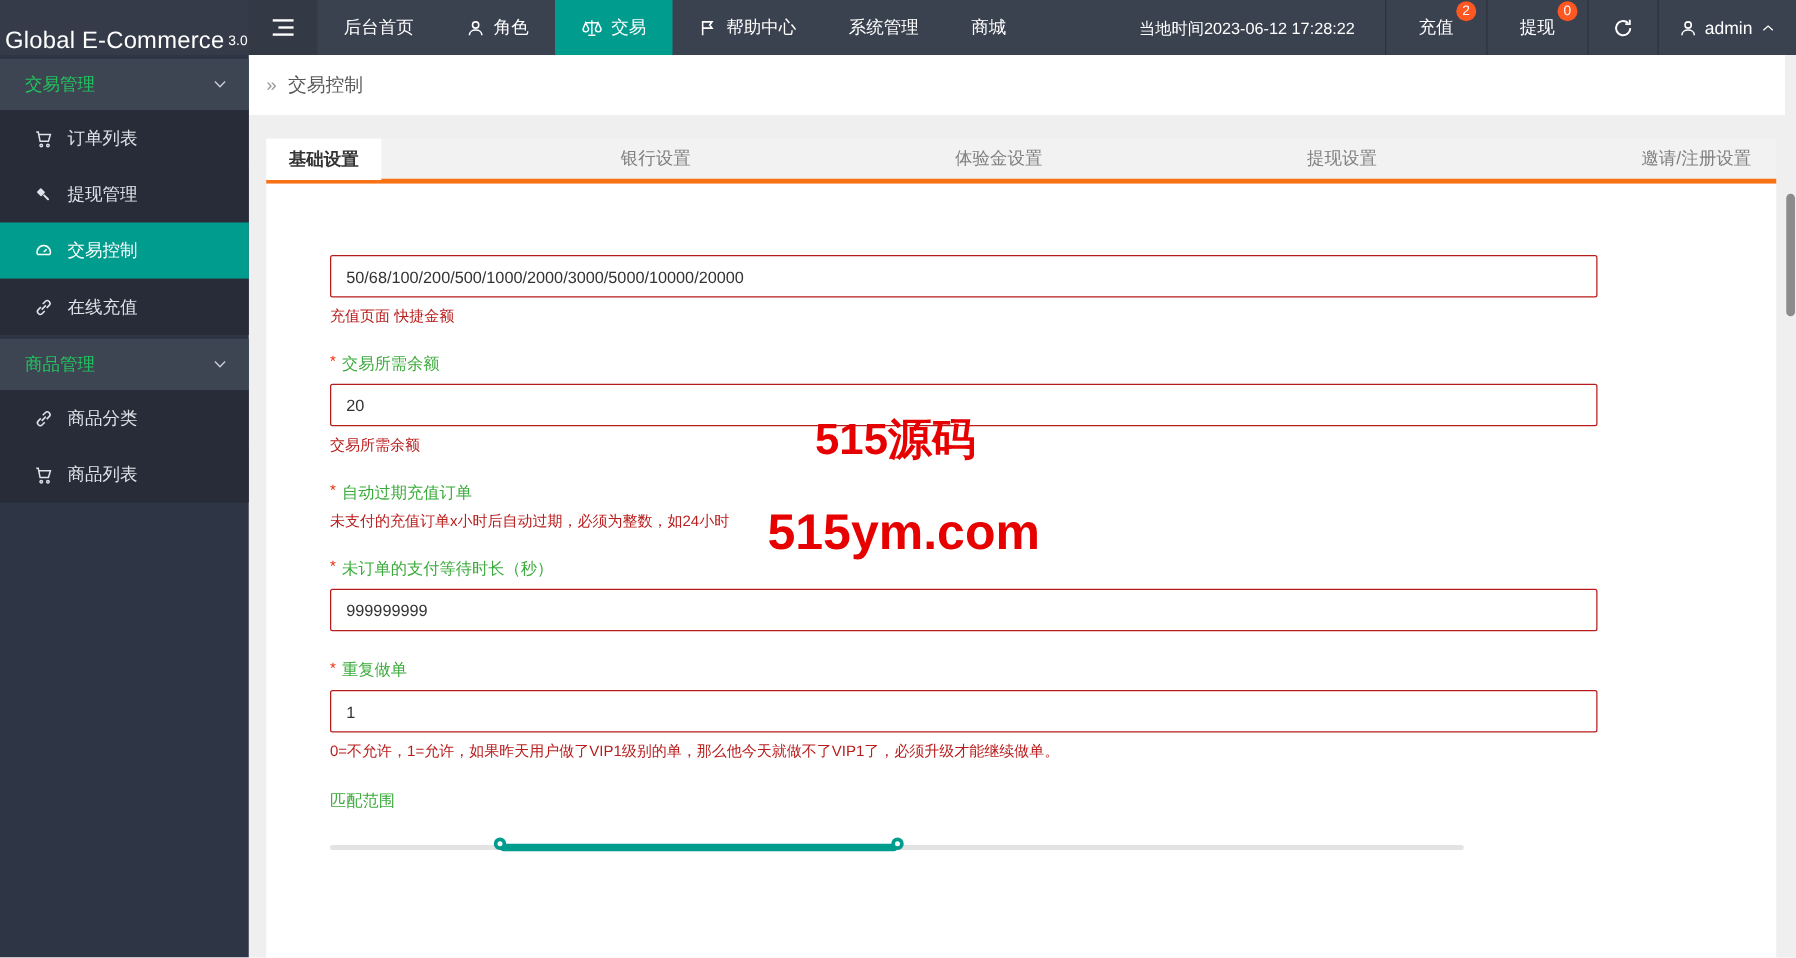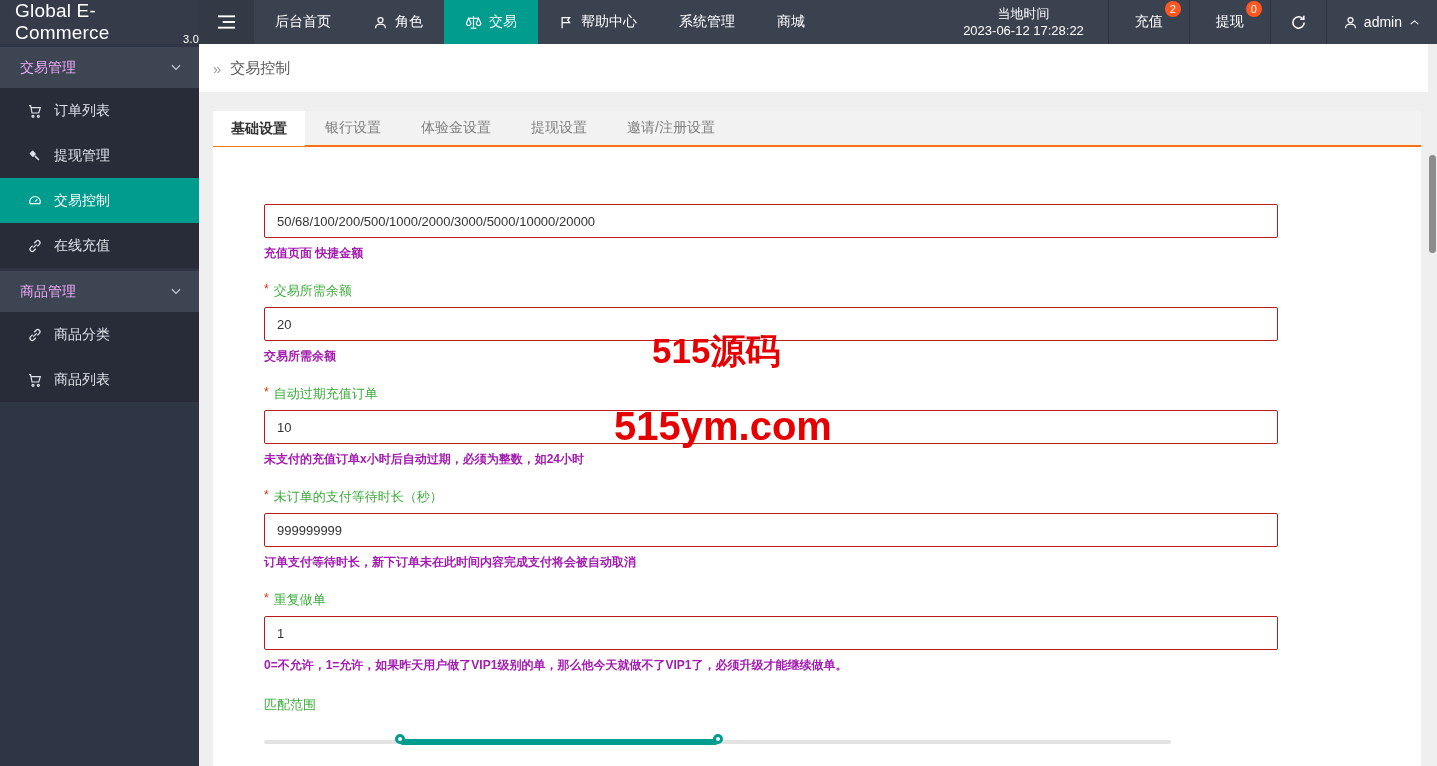--- a/index.html
+++ b/index.html
@@ -9,92 +9,93 @@
     background:#efefef; color:#333; position:relative;
   }
   svg { display:block; }
 
   
   .navbar {
     position:absolute; top:0; left:0; right:0; height:44px;
     background:#3a414f; color:#fff; display:flex; align-items:stretch; z-index:30;
   }
   .logo {
-    width:199px; background:#353b48; display:flex; align-items:flex-start;
-    padding-left:15px; font-size:19px; font-weight:500; letter-spacing:.2px; flex:none;
+    width:199px; background:#353b48; display:flex; align-items:flex-end;
+    padding-left:4px; font-size:19px; font-weight:500; letter-spacing:.2px; flex:none;
   }
   .logo sup { font-size:11px; margin-left:3px; position:relative; top:-5px; font-weight:400;margin-top:38px; }
   .nav-item {
     display:flex; align-items:center; gap:7px; padding:16px 21px;
     font-size:14px; cursor:pointer; position:relative; white-space:nowrap;
   }
   .nav-item.hamburger { background:#333945; padding:0 19px; }
   .nav-item.active { background:#009c8d; }
   .nav-right { margin-left:auto; display:flex; align-items:stretch; }
   .time-block {
-    display:flex; flex-direction:column; justify-content:center; align-items:center;
+    display:flex; flex-direction:row; justify-content:center; align-items:center;
     padding:0 24px; font-size:13px; line-height:17px;
   }
   .nav-sep { border-left:1px solid rgba(0,0,0,.22); }
   .badge-item { padding:0 26px; }
   .badge {
     position:absolute; top:1px; right:8px; min-width:16px; height:16px;
     background:#ff5722; border-radius:9px; color:#fff; font-size:11px;
     line-height:16px; text-align:center; padding:0 4px;
   }
   .user-item { padding:0 16px; gap:6px; }
 
   
   .sidebar {
     position:absolute; top:44px; left:0; bottom:0; width:199px;
     background:#2e3544; z-index:20;
   }
   .side-group {
-    height:41px; background:#3d4452; color:#f0abfc; display:flex; align-items:center;
+    height:41px; background:#3d4452; color:#22c55e; display:flex; align-items:center;
     padding:0 20px; font-size:14px; position:relative; cursor:pointer; margin-top:3px;
   }
   .side-group:first-child { margin-top:3px; }
   .side-group .chev { position:absolute; right:16px; top:13px; }
   .side-item {
     height:45px; background:#272c38; color:#dfe2e8; display:flex; align-items:center;
     gap:11px; padding-left:27px; font-size:14px; cursor:pointer;
   }
   .side-item.active { background:#009c8d; color:#fff; }
 
   
   .main { position:absolute; left:199px; top:44px; right:0; bottom:0; background:#efefef; }
   .breadcrumb-bar {
     height:48px; background:#fff; display:flex; align-items:center;
     padding-left:14px; font-size:15px; color:#595959; gap:9px;
   }
   .bc-icon { color:#9a9a9a; font-size:15px; }
   .card { margin:19px 16px 0 14px; }
   .tabbar {
     height:36px; background:#f2f2f2; display:flex; align-items:stretch;
-    border-bottom:2px solid #f97316;
+    border-bottom:4px solid #f97316;
+    justify-content:space-between;
   }
   .tab {
     padding:0 20px; display:flex; align-items:center; font-size:14px;
     color:#808080; cursor:pointer; white-space:nowrap;
   }
   .tab.active {
     background:#fff; color:#333; font-weight:bold; padding:0 18px; margin-bottom:-1px;
   }
   .tab-content {
     background:#fff; height:720px; padding:57px 0 0 51px; position:relative;
   }
   .field { width:907px; margin-bottom:24px; }
   .field-label { font-size:13px; line-height:14px; color:#3cab3c; margin-bottom:9px; }
   .req { color:#ee2a07; margin-right:5px; font-size:12px; position:relative; top:-2px; }
   .field-input {
     width:1014px; height:34px; border:1px solid #b91c1c; border-radius:2px;
     padding:0 12px; font-size:13px; color:#333; background:#fff; outline:none;
     font-family:"Liberation Sans","DejaVu Sans",sans-serif;
   }
-  .field-help { margin-top:8px; font-size:12px; line-height:14px; color:#a21caf;font-weight:bold; }
+  .field-help { margin-top:8px; font-size:12px; line-height:14px; color:#b91c1c; }
 
   .slider-block { width:907px; margin-top:26px; }
   .slider-label { margin-bottom:22px; }
   .slider { position:relative; height:16px; width:907px; }
   .slider-track { position:absolute; left:0; right:0; top:6px; height:4px; background:#e3e3e3; border-radius:2px; }
   .slider-fill { position:absolute; top:5px; height:6px; background:#009c8d; border-radius:3px; }
   .slider-handle {
     position:absolute; top:0; width:10px; height:10px; background:#fff;
     border:3px solid #009c8d; border-radius:50%; transform:translateX(-50%); cursor:pointer;
   }
@@ -301,30 +302,28 @@
           <span class="req">*</span><span>交易所需余额</span>
         </div>
         <input class="field-input" type="text" value="20" style="">
         <div class="field-help">交易所需余额</div>
       </div>
 
       <div class="field">
         <div class="field-label">
           <span class="req">*</span><span>自动过期充值订单</span>
         </div>
-        <input class="field-input" type="text" value="10" style="">
         <div class="field-help">未支付的充值订单x小时后自动过期，必须为整数，如24小时</div>
       </div>
 
       <div class="field">
         <div class="field-label">
           <span class="req">*</span><span>未订单的支付等待时长（秒）</span>
         </div>
         <input class="field-input" type="text" value="999999999" style="">
-        <div class="field-help">订单支付等待时长，新下订单未在此时间内容完成支付将会被自动取消</div>
       </div>
 
       <div class="field">
         <div class="field-label">
           <span class="req">*</span><span>重复做单</span>
         </div>
         <input class="field-input" type="text" value="1" style="">
         <div class="field-help">0=不允许，1=允许，如果昨天用户做了VIP1级别的单，那么他今天就做不了VIP1了，必须升级才能继续做单。</div>
       </div>
 

